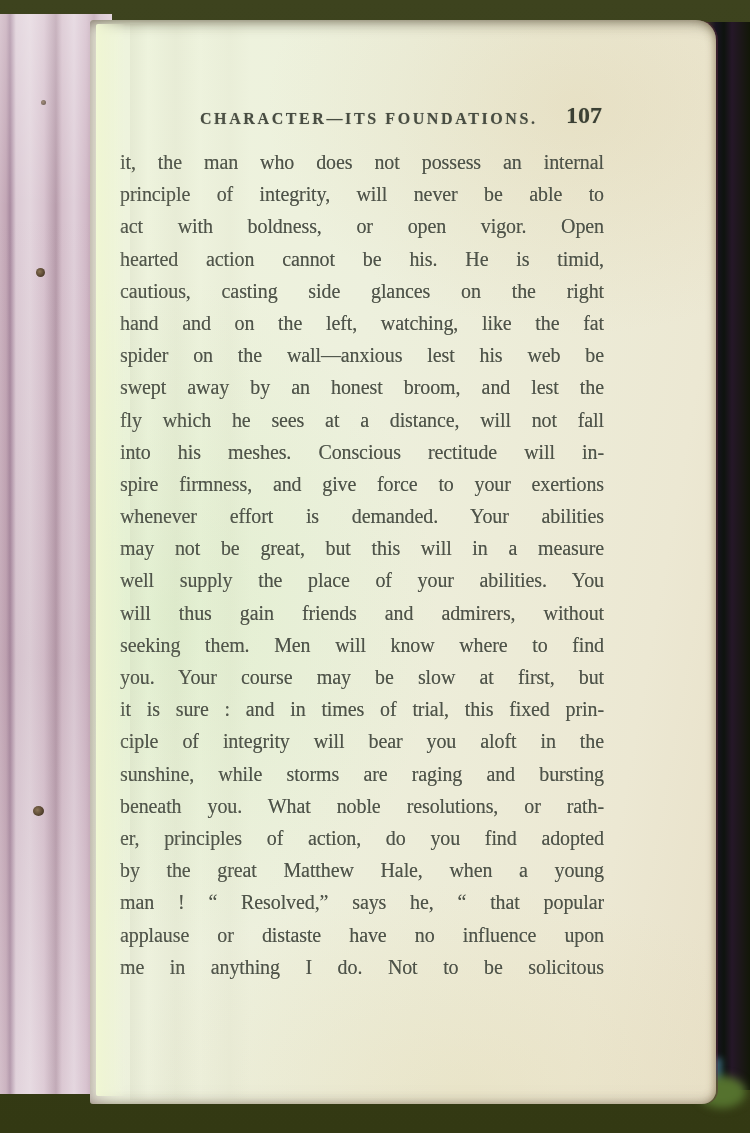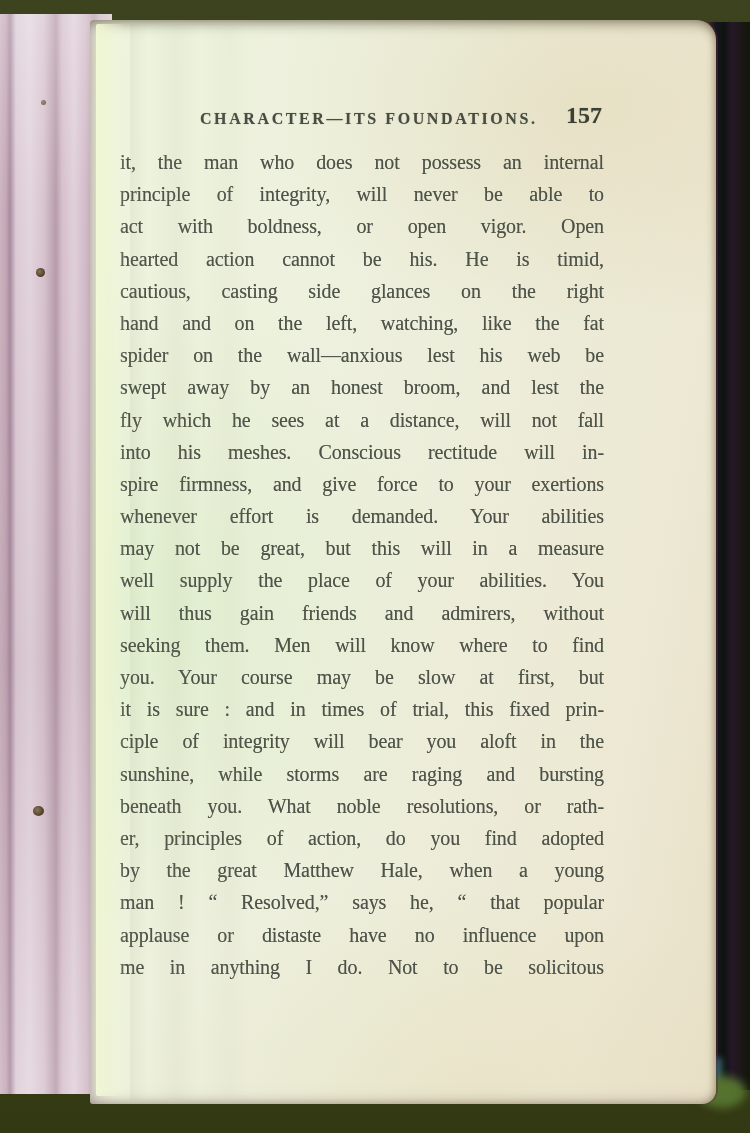--- a/index.html
+++ b/index.html
@@ -110,21 +110,21 @@
   <div class="green-blob"></div>
 
   <div class="page-edges"></div>
   <div class="stitch s1"></div>
   <div class="stitch s2"></div>
   <div class="stitch s3"></div>
 
   <div class="page">
     <div class="header">
       <span class="header-title">CHARACTER—ITS FOUNDATIONS.</span>
-      <span class="page-number">157</span>
+      <span class="page-number">107</span>
     </div>
     <div class="body-text">
         <div class="line">it, the man who does not possess an internal</div>
         <div class="line">principle of integrity, will never be able to</div>
         <div class="line">act with boldness, or open vigor.  Open</div>
         <div class="line">hearted action cannot be his.  He is timid,</div>
         <div class="line">cautious, casting side glances on the right</div>
         <div class="line">hand and on the left, watching, like the fat</div>
         <div class="line">spider on the wall—anxious lest his web be</div>
         <div class="line">swept away by an honest broom, and lest the</div>

